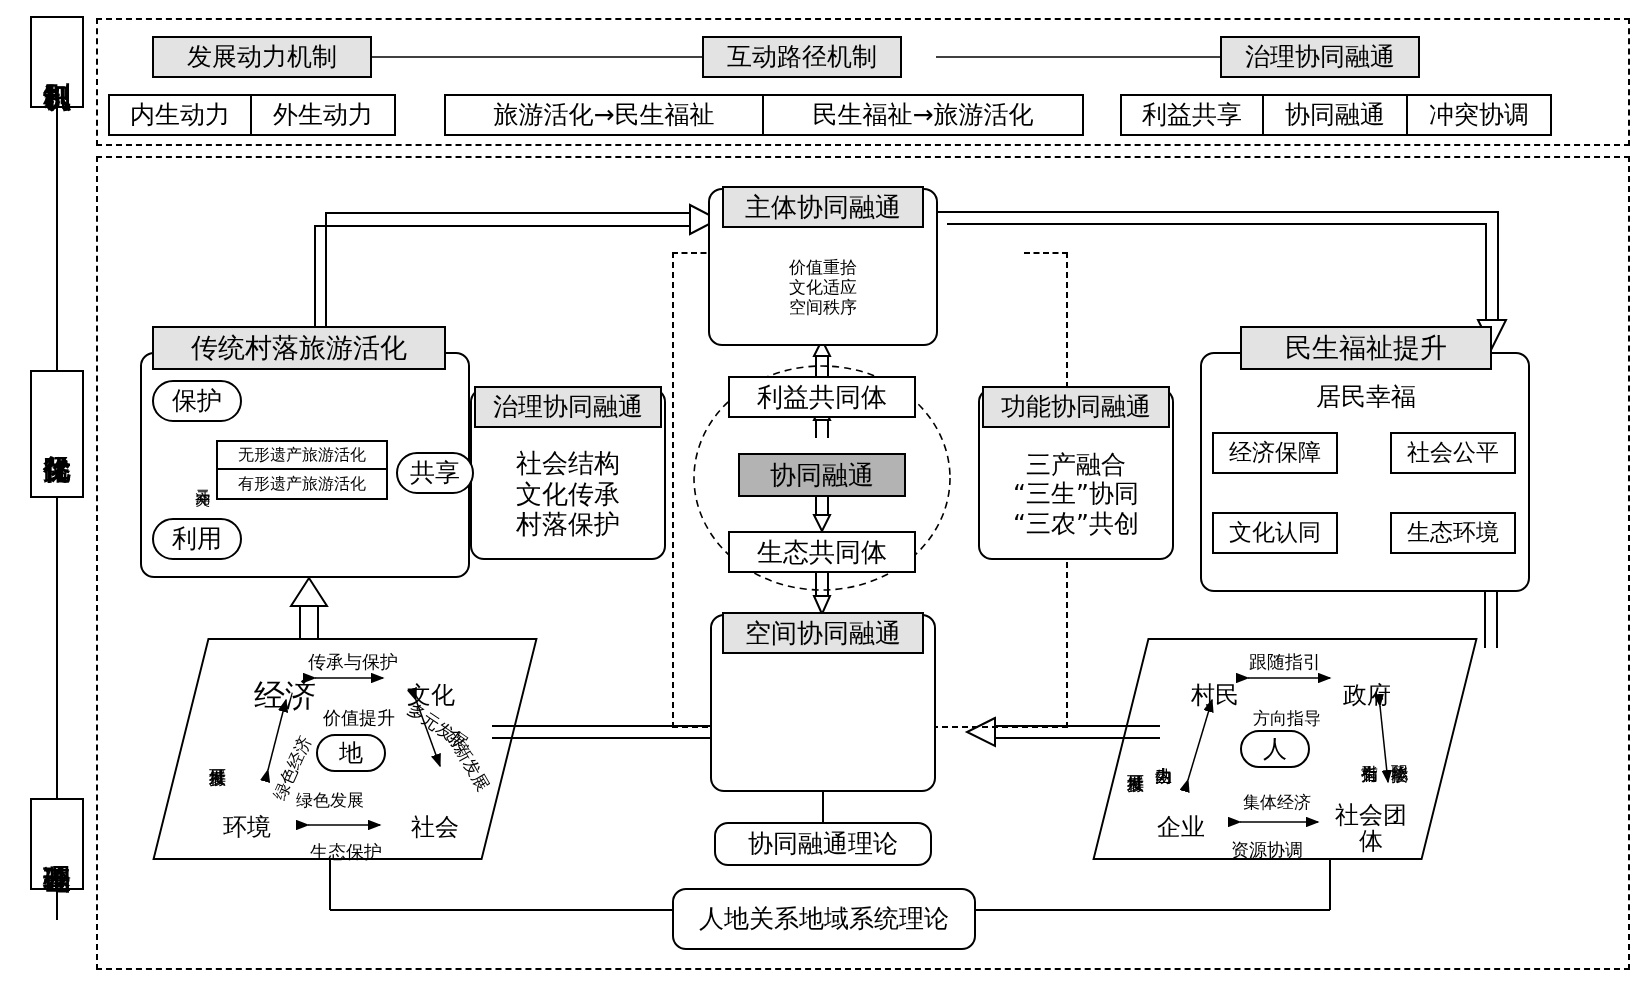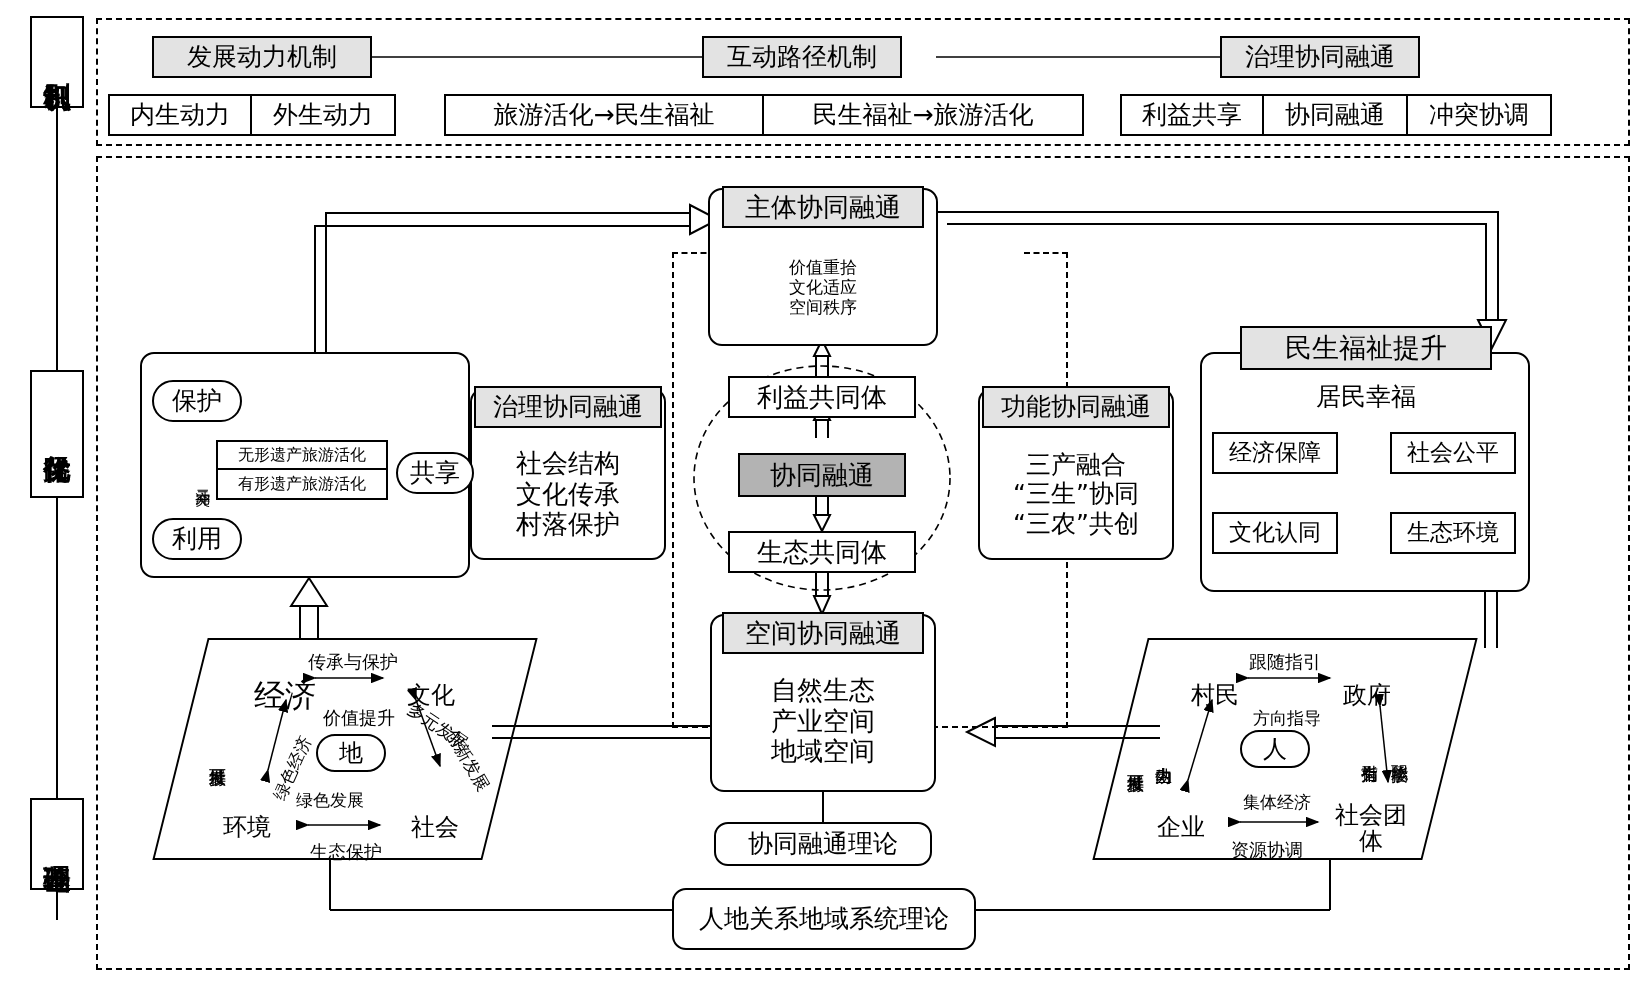--- a/index.html
+++ b/index.html
@@ -188,27 +188,25 @@
   <div class="abs ctr lbl" style="left:982px;top:432px;width:188px;height:124px;font-size:25px;">
     <span>三产融合
 “三生”协同
 “三农”共创</span>
   </div>
 
   <div class="abs box rnd" style="left:710px;top:614px;width:226px;height:178px;"></div>
   <div class="abs box shade ctr" style="left:722px;top:612px;width:202px;height:42px;font-size:26px;">
     <span>空间协同融通</span>
   </div>
-  <div class="abs ctr lbl" style="left:722px;top:660px;width:202px;height:122px;font-size:26px;">
-    <span>自然生态
-产业空间
-地域空间</span>
-  </div>
 
   <div class="abs box rnd" style="left:140px;top:352px;width:330px;height:226px;"></div>
+  <div class="abs box shade ctr" style="left:152px;top:326px;width:294px;height:44px;font-size:27px;">
+    <span>传统村落旅游活化</span>
+  </div>
   <div class="abs box ctr" style="left:152px;top:380px;width:90px;height:42px;border-radius:21px;font-size:25px;">
     <span>保护</span>
   </div>
   <div class="abs box ctr" style="left:152px;top:518px;width:90px;height:42px;border-radius:21px;font-size:25px;">
     <span>利用</span>
   </div>
   <div class="abs box ctr" style="left:396px;top:452px;width:78px;height:42px;border-radius:21px;font-size:25px;">
     <span>共享</span>
   </div>
   <div class="abs ctr vert" style="left:190px;top:448px;width:24px;height:62px;font-size:15px;">

